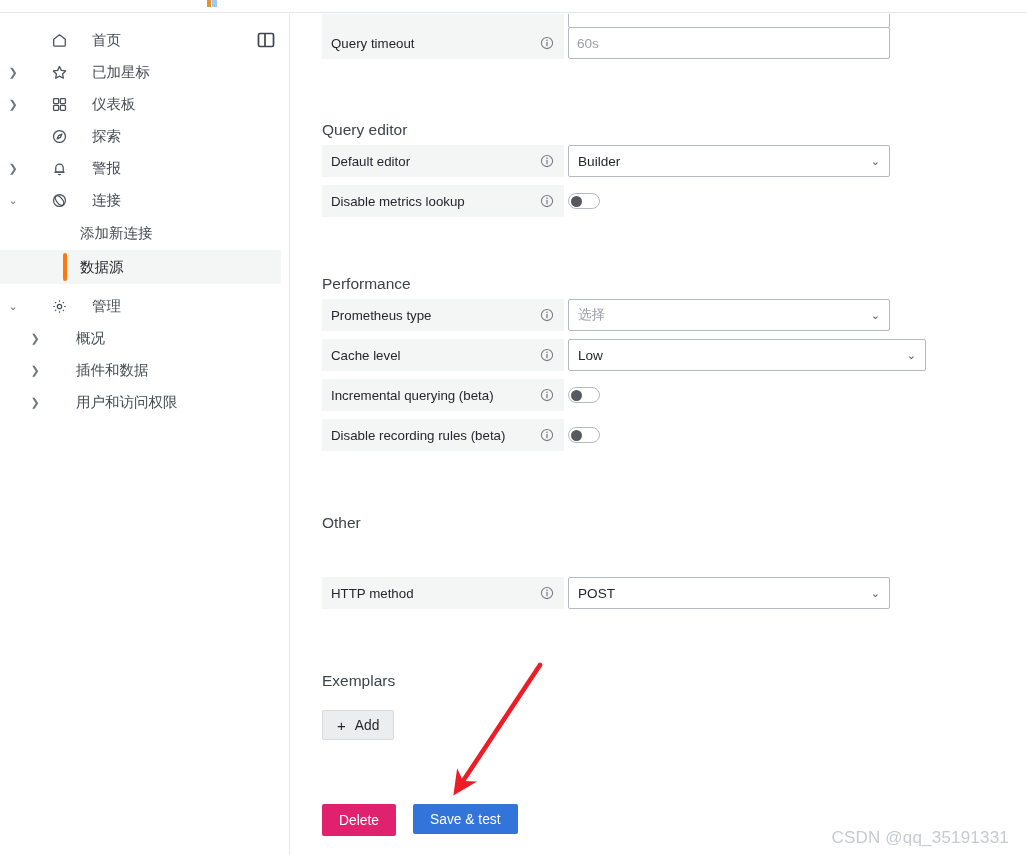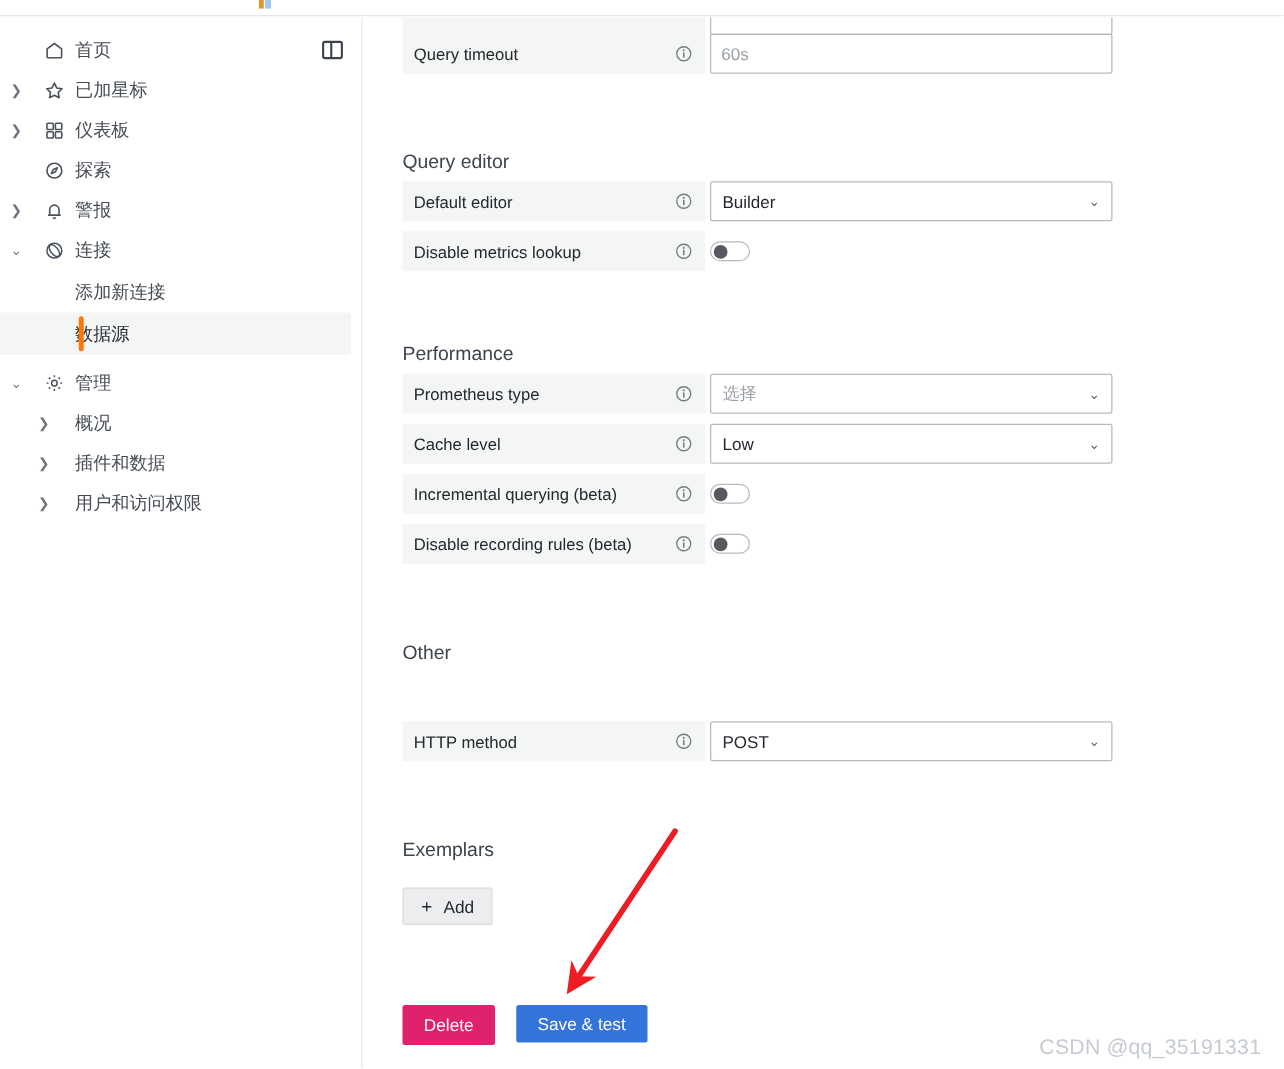--- a/index.html
+++ b/index.html
@@ -23,36 +23,36 @@
 
   
   .sidebar {
     position: absolute; left: 0; top: 14px; width: 290px; height: 841px;
     background: #ffffff; border-right: 1px solid #e4e7eb;
     padding-top: 10px;
   }
   .nav-row {
     position: relative; display: flex; align-items: center;
     height: 32px; margin: 0 8px 0 0; padding-left: 0;
-    font-size: 14.5px; color: #464c54;
+    font-size: 14.5px; color: #464c54; gap: 16px;
   }
   .nav-row .chev {
     width: 26px; min-width: 26px; display: flex; align-items: center;
     justify-content: center; color: #6e7680; font-size: 11px;
   }
   .nav-row .chev.indent { margin-left: 22px; }
   .nav-row .ico {
     width: 34px; min-width: 34px; display: flex; align-items: center;
     justify-content: center; color: #4a515b;
   }
   .nav-row .lbl { white-space: nowrap; font-size: 14.5px; }
   .nav-row.sub .lbl { padding-left: 0; }
   .nav-child {
     position: relative; display: flex; align-items: center;
-    height: 34px; padding-left: 60px; font-size: 14.5px; color: #464c54;
+    height: 34px; padding-left: 80px; font-size: 14.5px; color: #464c54;
   }
   .nav-child.active {
     background: #f4f5f5; color: #24282e; font-weight: 500;
     border-radius: 0 2px 2px 0; margin-right: 8px;
   }
   .nav-child .bar {
     position: absolute; left: 63px; top: 3px; width: 4px; height: 28px;
     background: #ff780a; border-radius: 2px;
   }
   .panel-toggle {
@@ -352,21 +352,21 @@
     <div class="form-row" style="left:31px; top:325px">
       <div class="fr-label">
         <span class="txt">Cache level</span>
         <svg class="info-icon" viewBox="0 0 16 16">
           <circle cx="8" cy="8" r="6.4" fill="none" stroke="#767b82" stroke-width="1.2"></circle>
           <circle cx="8" cy="4.9" r="0.95" fill="#767b82"></circle>
           <rect x="7.3" y="6.7" width="1.4" height="5" rx="0.6" fill="#767b82"></rect>
         </svg>
       </div>
       <div class="fr-field">
-        <div class="sel" style="width:322px">
+        <div class="sel" style="width:358px">
           <span class="v">Low</span>
           <span class="caret">⌄</span>
         </div>
       </div>
     </div>
 
     <div class="form-row" style="left:31px; top:365px">
       <div class="fr-label">
         <span class="txt">Incremental querying (beta)</span>
         <svg class="info-icon" viewBox="0 0 16 16">

